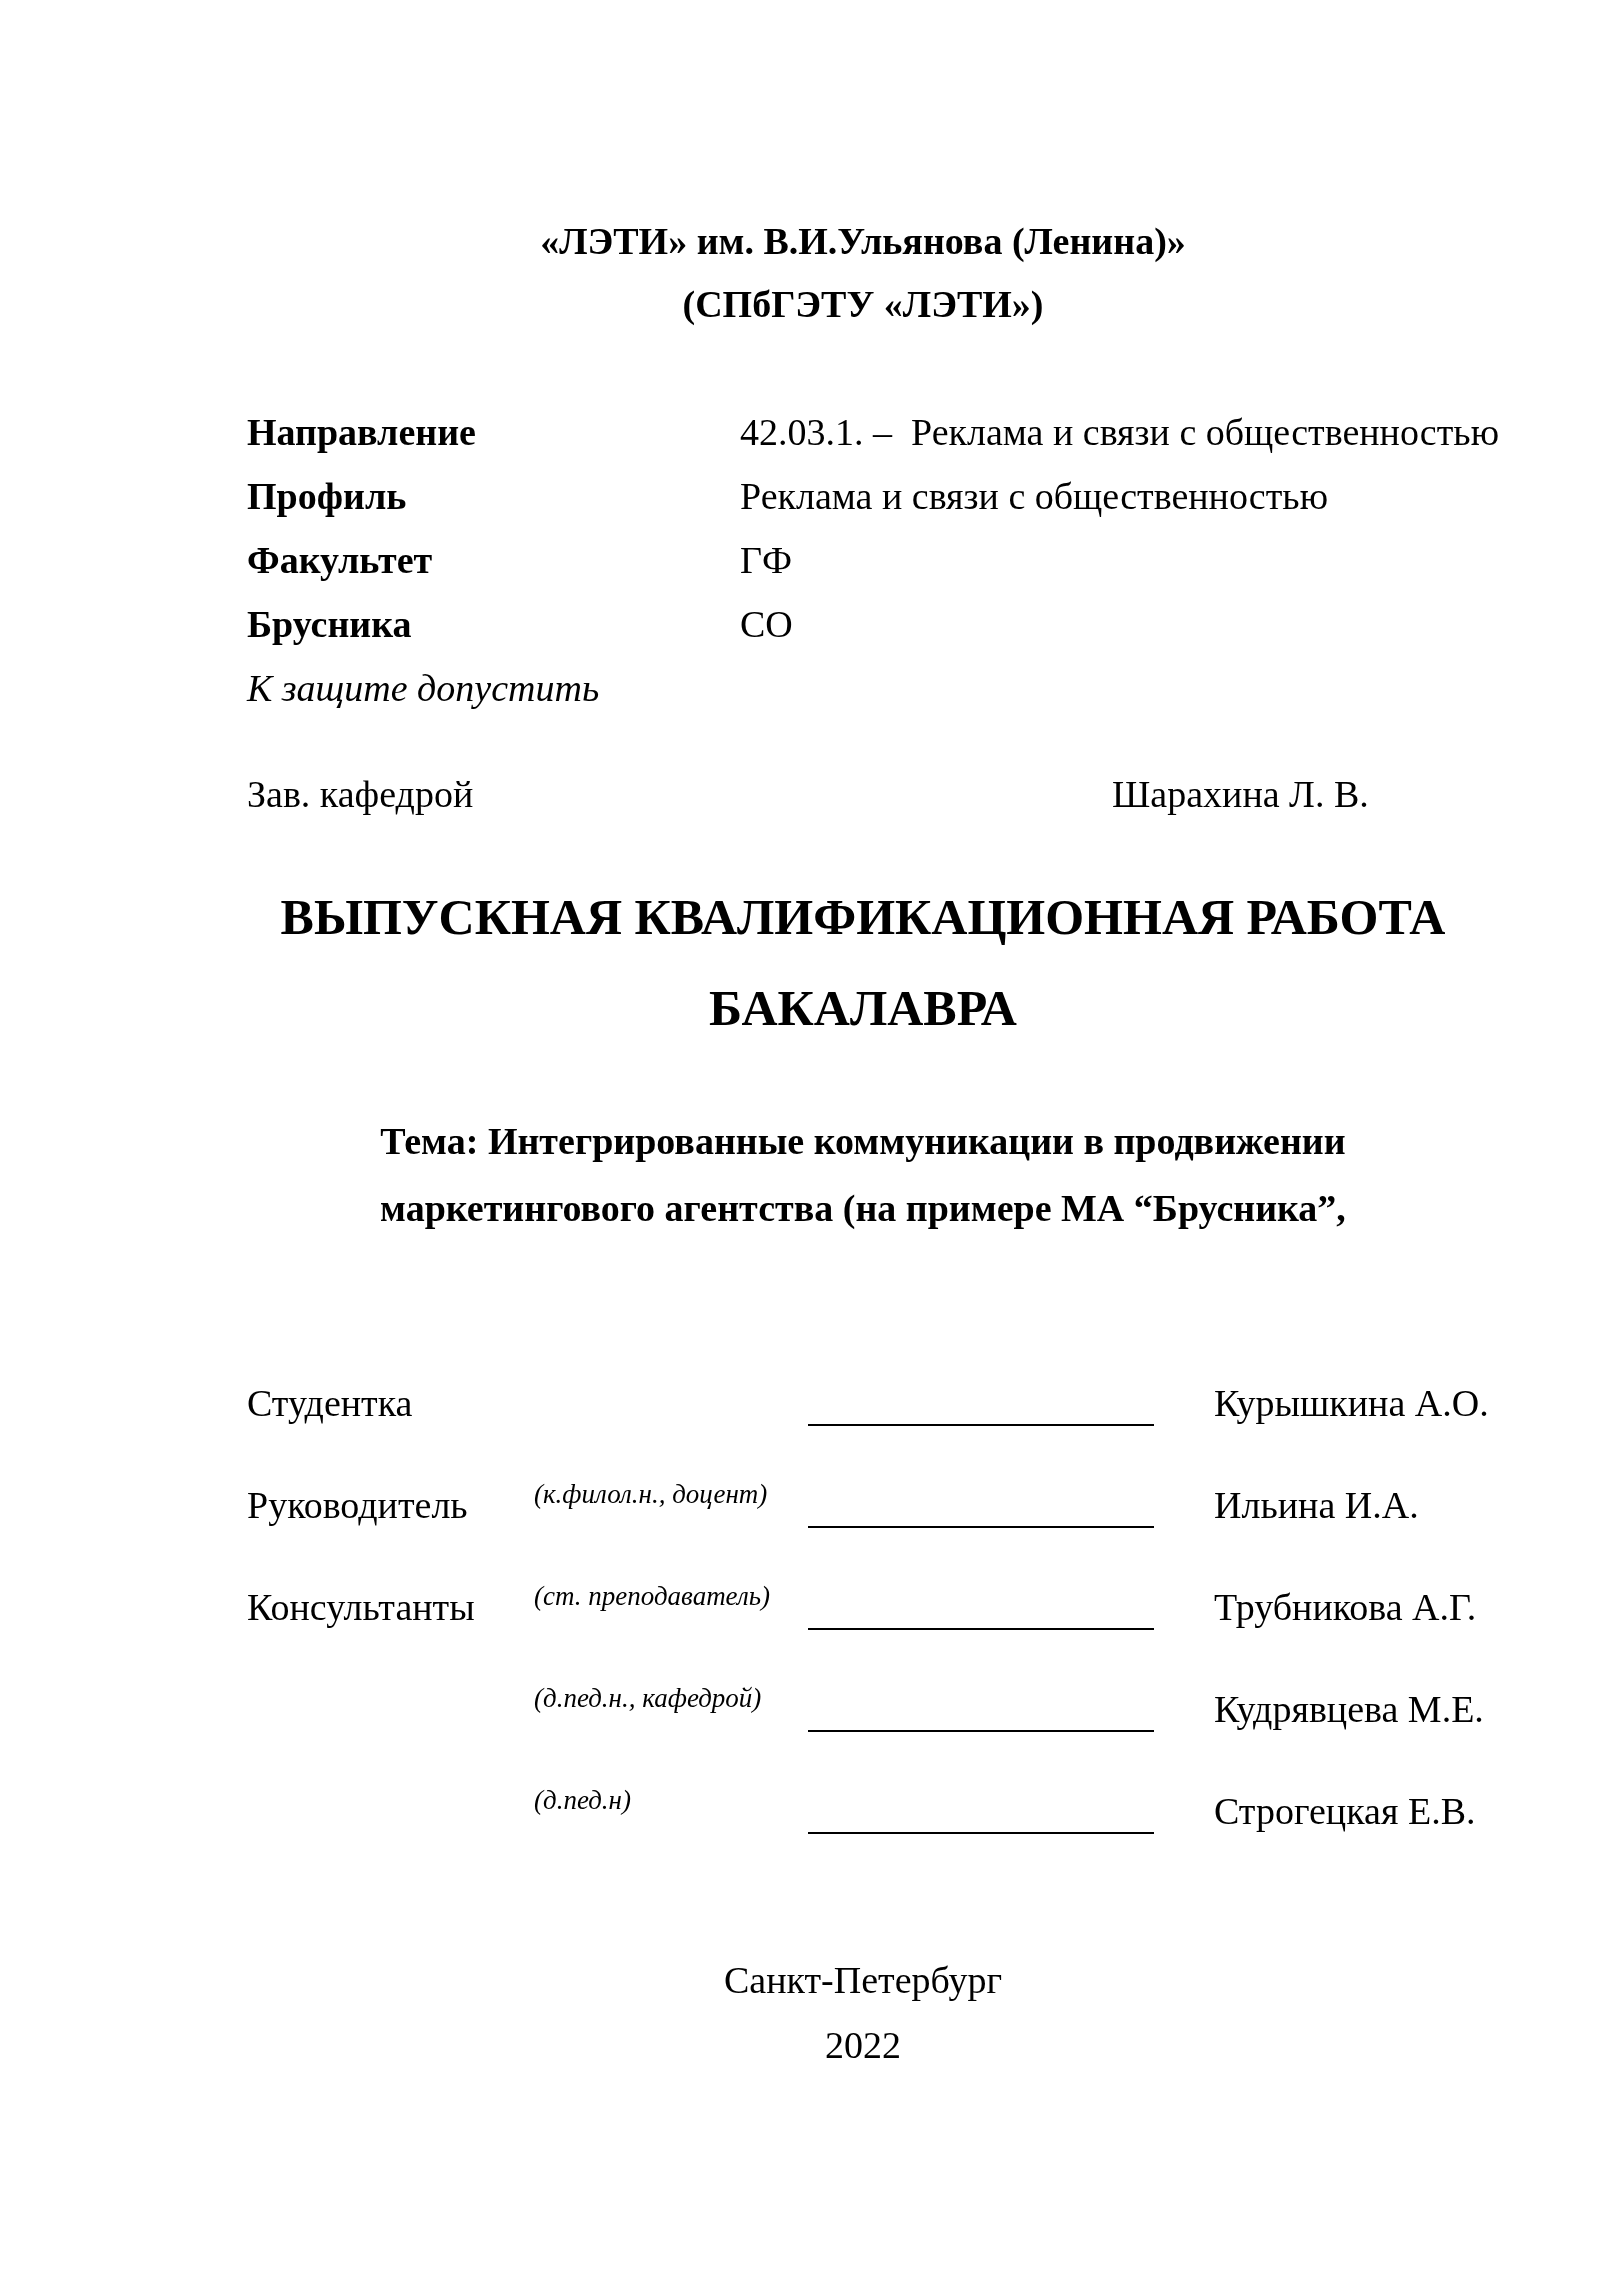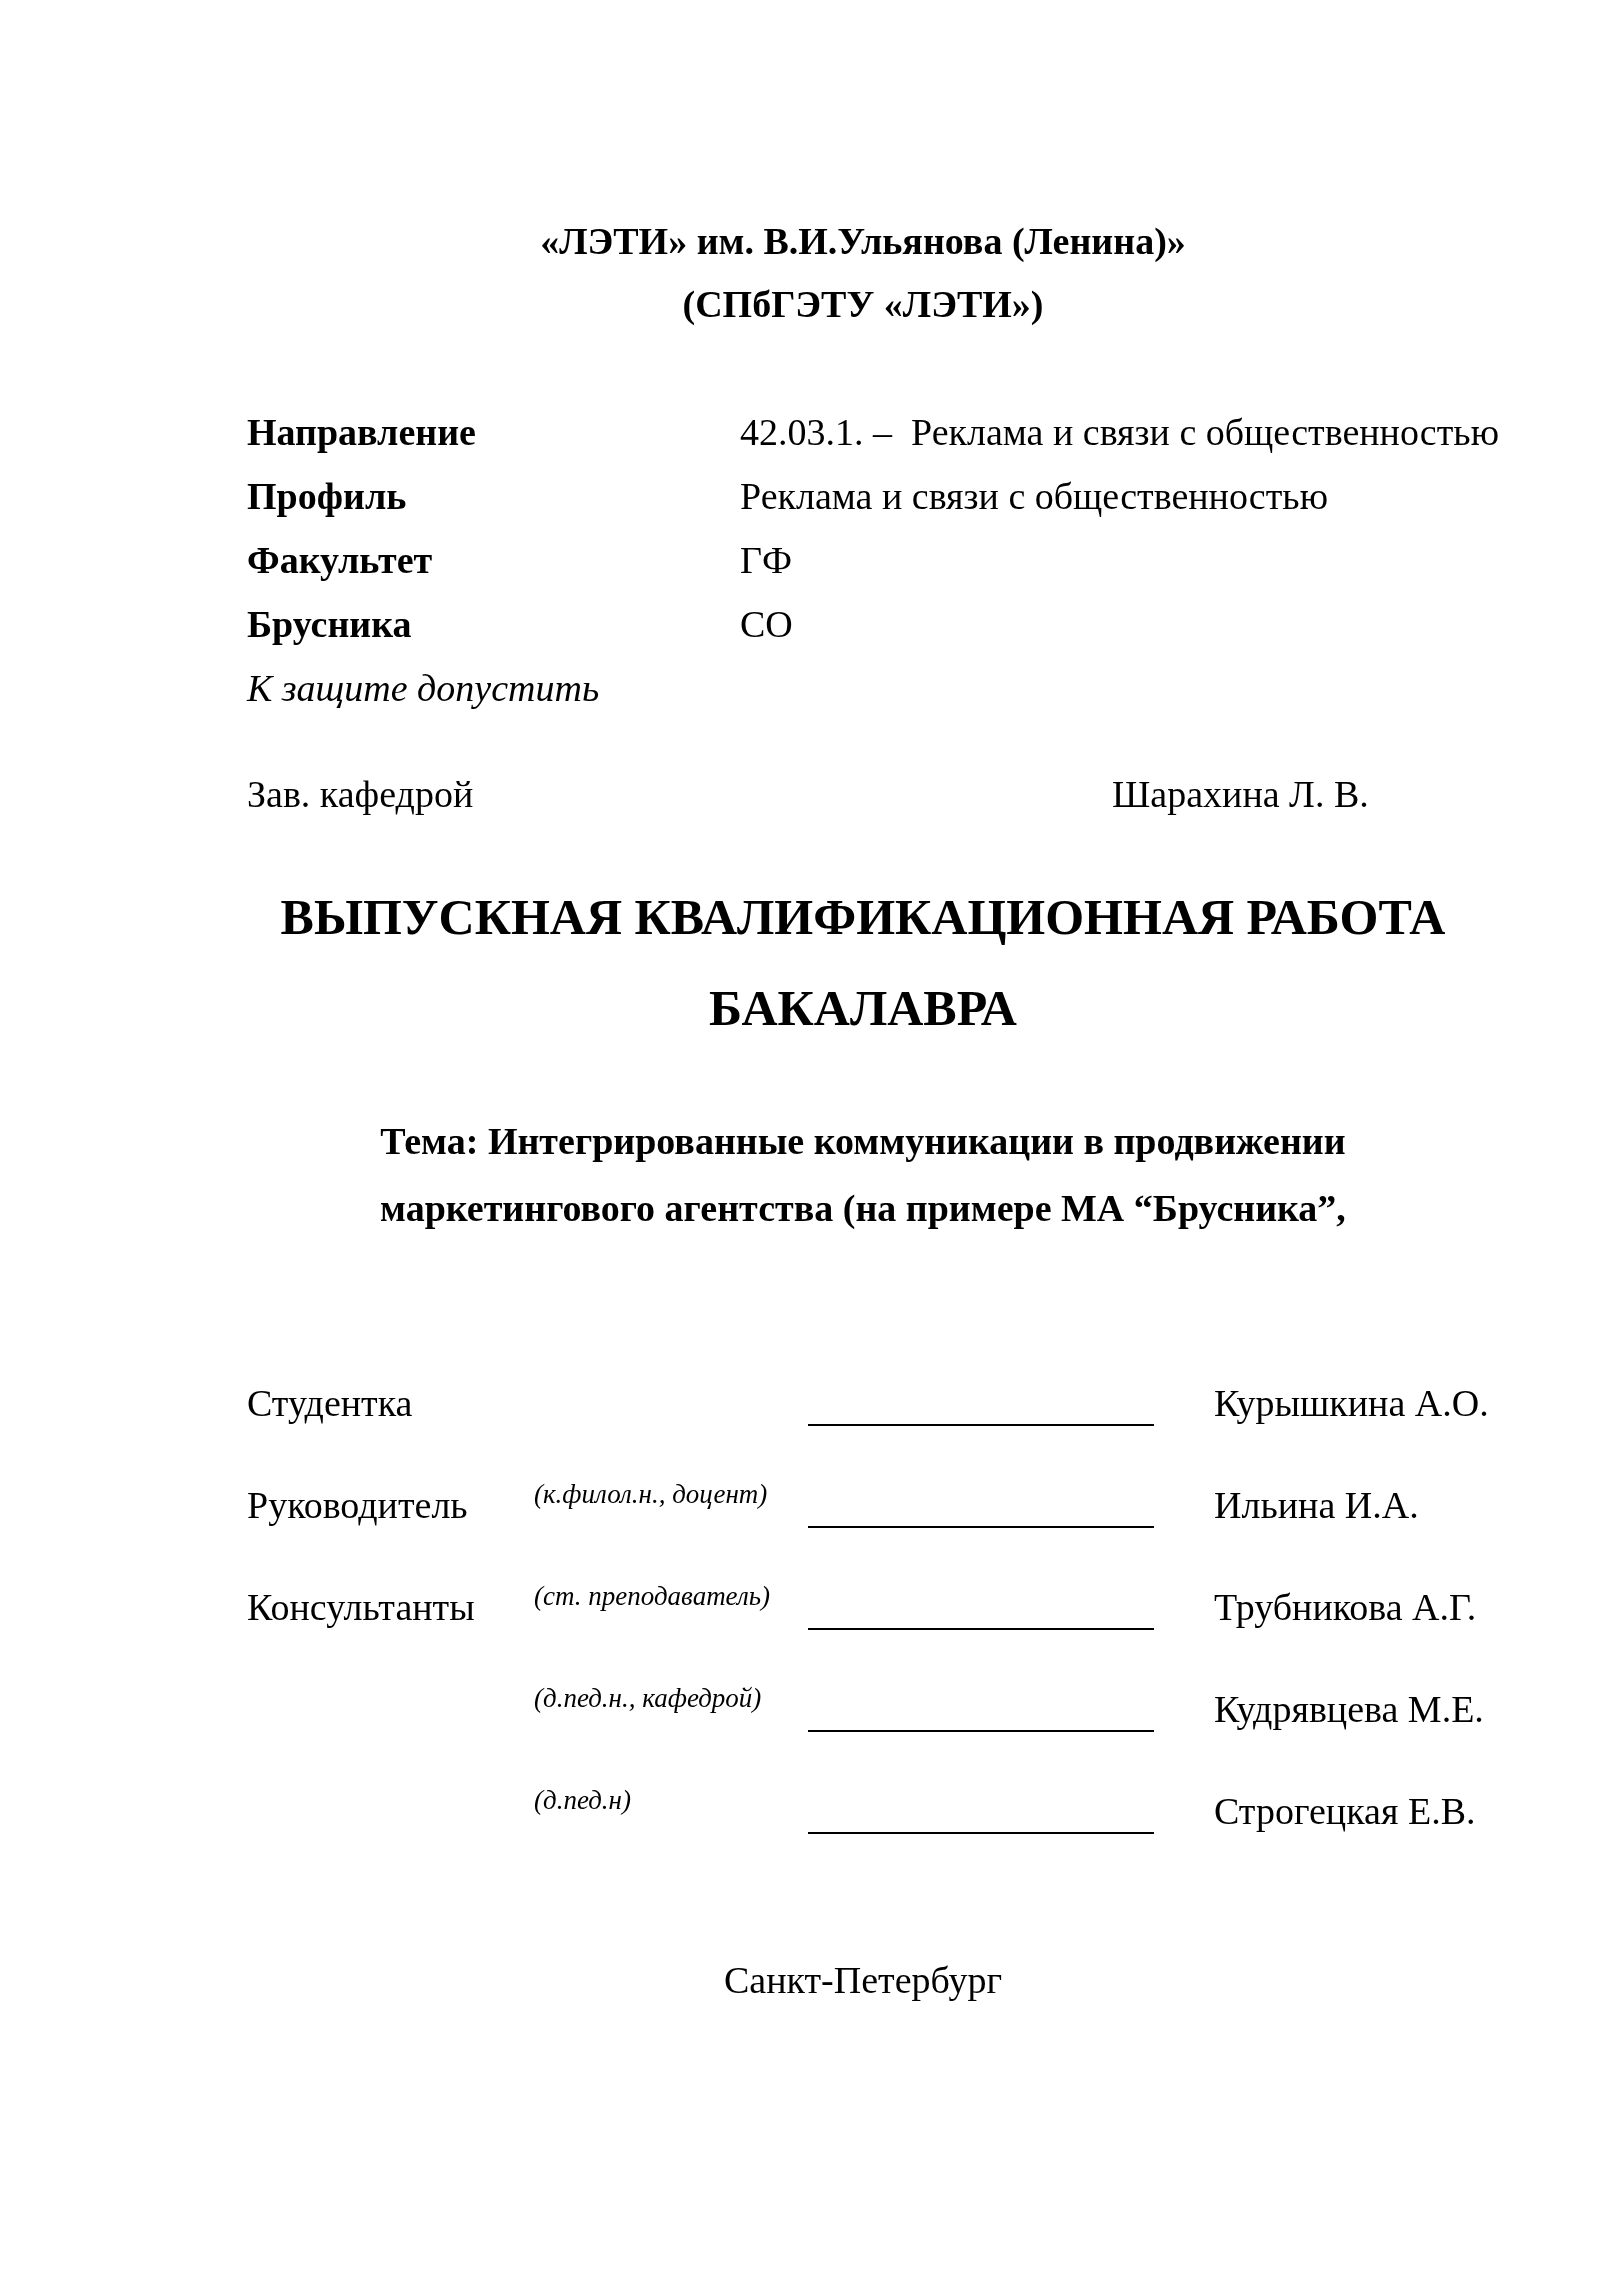--- a/index.html
+++ b/index.html
@@ -90,15 +90,16 @@
 
   <div class="abs qual" style="top:1683px">(д.пед.н., кафедрой)</div>
   <div class="abs sline" style="top:1730px"></div>
   <div class="abs name" style="top:1688px">Кудрявцева М.Е.</div>
 
   <div class="abs qual" style="top:1785px">(д.пед.н)</div>
   <div class="abs sline" style="top:1832px"></div>
   <div class="abs name" style="top:1790px">Строгецкая Е.В.</div>
 
   <div class="abs c" style="top:1959px">Санкт-Петербург</div>
+  <div class="abs c" style="top:2024px">2022</div>
 
 </div>
 
 
 </body></html>

